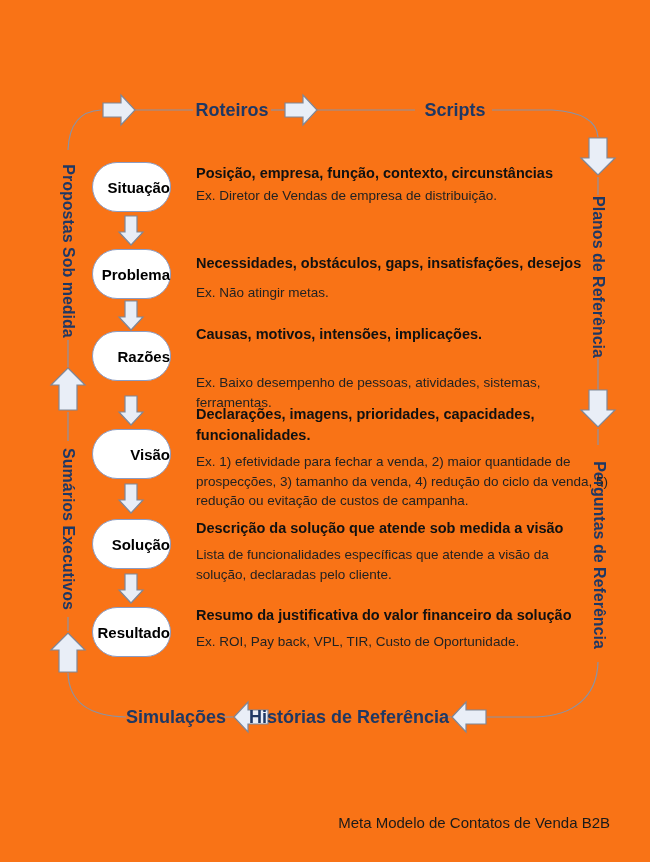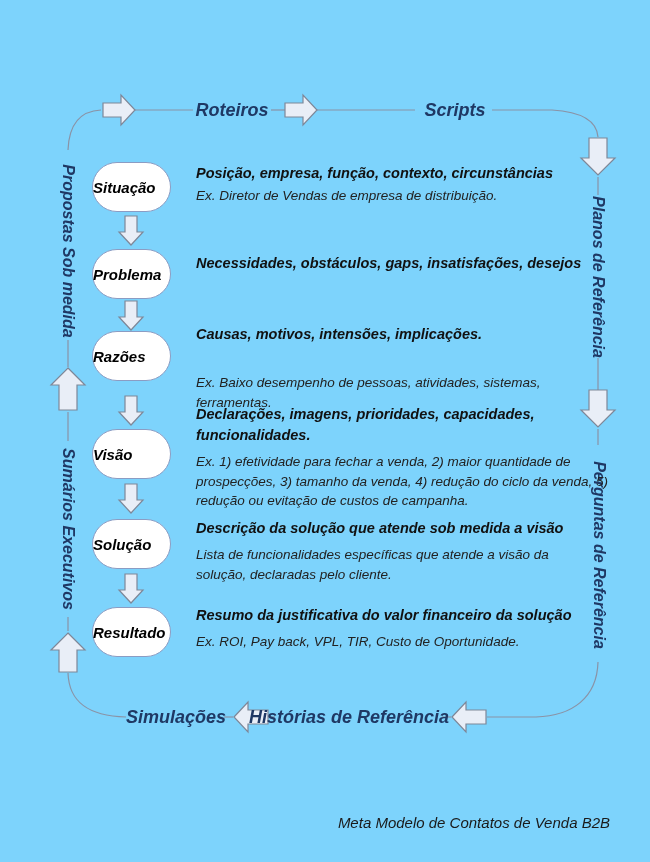--- a/index.html
+++ b/index.html
@@ -1,41 +1,40 @@
 <!DOCTYPE html>
 <html><head>
 <meta charset="utf-8">
 <style>
   html,body{margin:0;padding:0;}
   body{font-family:"Liberation Sans", sans-serif;}
   #canvas{
     position:relative;
     width:650px;height:862px;
-    background:#7dd3fc;
+    background:#f97316;
     overflow:hidden;
-    font-style:italic;
   }
   #connectors{position:absolute;left:0;top:0;width:650px;height:862px;}
   .hlabel{
     position:absolute;
     font-weight:bold;font-size:18px;color:#1f3864;
     white-space:nowrap;transform:translateX(-50%);
     line-height:22px;
   }
   .vlabel{
     position:absolute;
     font-weight:bold;font-size:16px;color:#1f3864;
     text-align:center;white-space:nowrap;
     height:22px;line-height:22px;
     transform:rotate(90deg);
   }
   .oval{
     position:absolute;left:92px;width:79px;height:50px;
     background:#ffffff;border:1.4px solid #8b9cc3;border-radius:26px;
-    display:flex;align-items:center;justify-content:flex-start;
+    display:flex;align-items:center;justify-content:flex-end;
     font-weight:bold;font-size:15px;color:#000;
     box-sizing:border-box;
   }
   .desc{position:absolute;left:196px;}
   .desc .title{font-weight:bold;font-size:14.5px;color:#111;line-height:1.45;}
   .desc .ex{font-size:13.5px;color:#222;line-height:1.45;}
   .caption{
     position:absolute;right:40px;top:814px;
     font-size:15px;color:#1a1a1a;white-space:nowrap;text-align:center;
   }
@@ -124,20 +123,21 @@
     <span>Resultado</span>
   </div>
 
   <div class="desc" style="top:163px;width:430px">
     <div class="title">Posição, empresa, função, contexto, circunstâncias</div>
     <div class="ex" style="margin-top:2px">Ex. Diretor de Vendas de empresa de distribuição.</div>
   </div>
 
   <div class="desc" style="top:253px;width:435px">
     <div class="title">Necessidades, obstáculos, gaps, insatisfações, desejos</div>
+    <div class="ex" style="margin-top:9px">Ex. Não atingir metas.</div>
   </div>
 
   <div class="desc" style="top:324px;width:395px">
     <div class="title">Causas, motivos, intensões, implicações.</div>
     <div class="ex" style="margin-top:28px">Ex. Baixo desempenho de pessoas, atividades, sistemas, ferramentas.</div>
   </div>
 
   <div class="desc" style="top:404px;width:420px">
     <div class="title">Declarações, imagens, prioridades, capacidades, funcionalidades.</div>
     <div class="ex" style="margin-top:6px">Ex. 1) efetividade para fechar a venda, 2) maior quantidade de prospecções, 3) tamanho da venda, 4) redução do ciclo da venda,  5) redução ou evitação de custos de campanha.</div>

